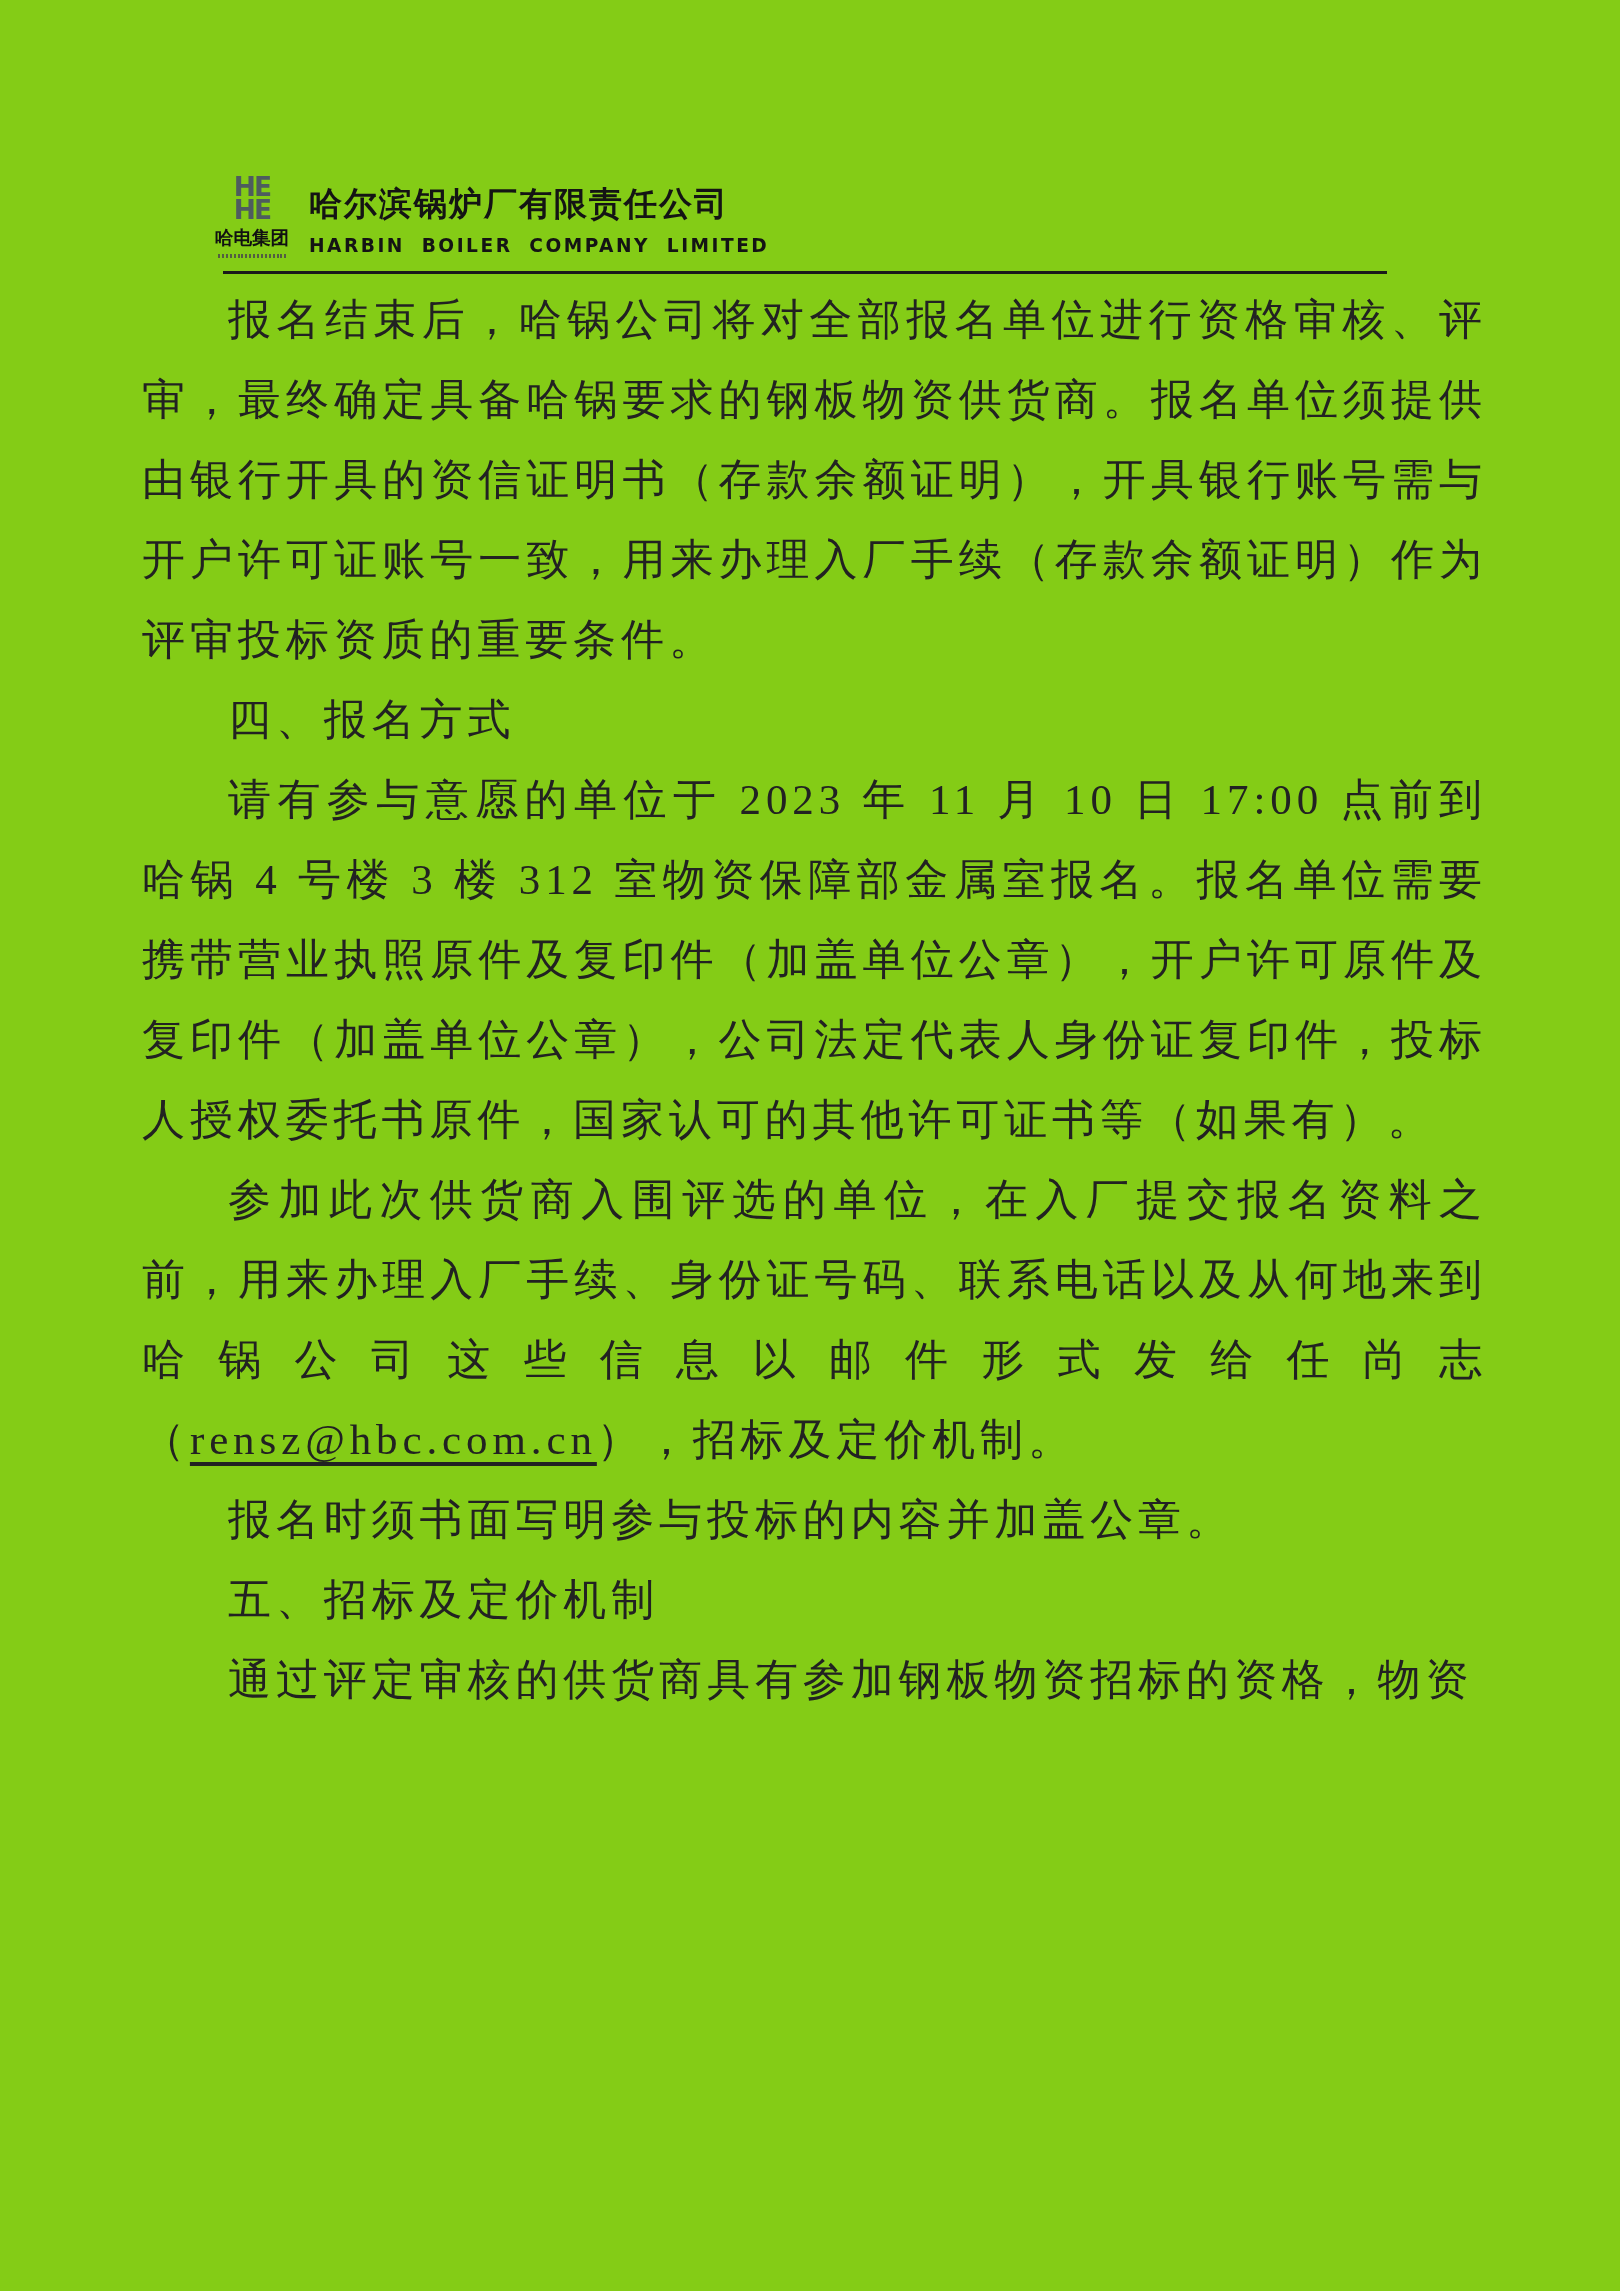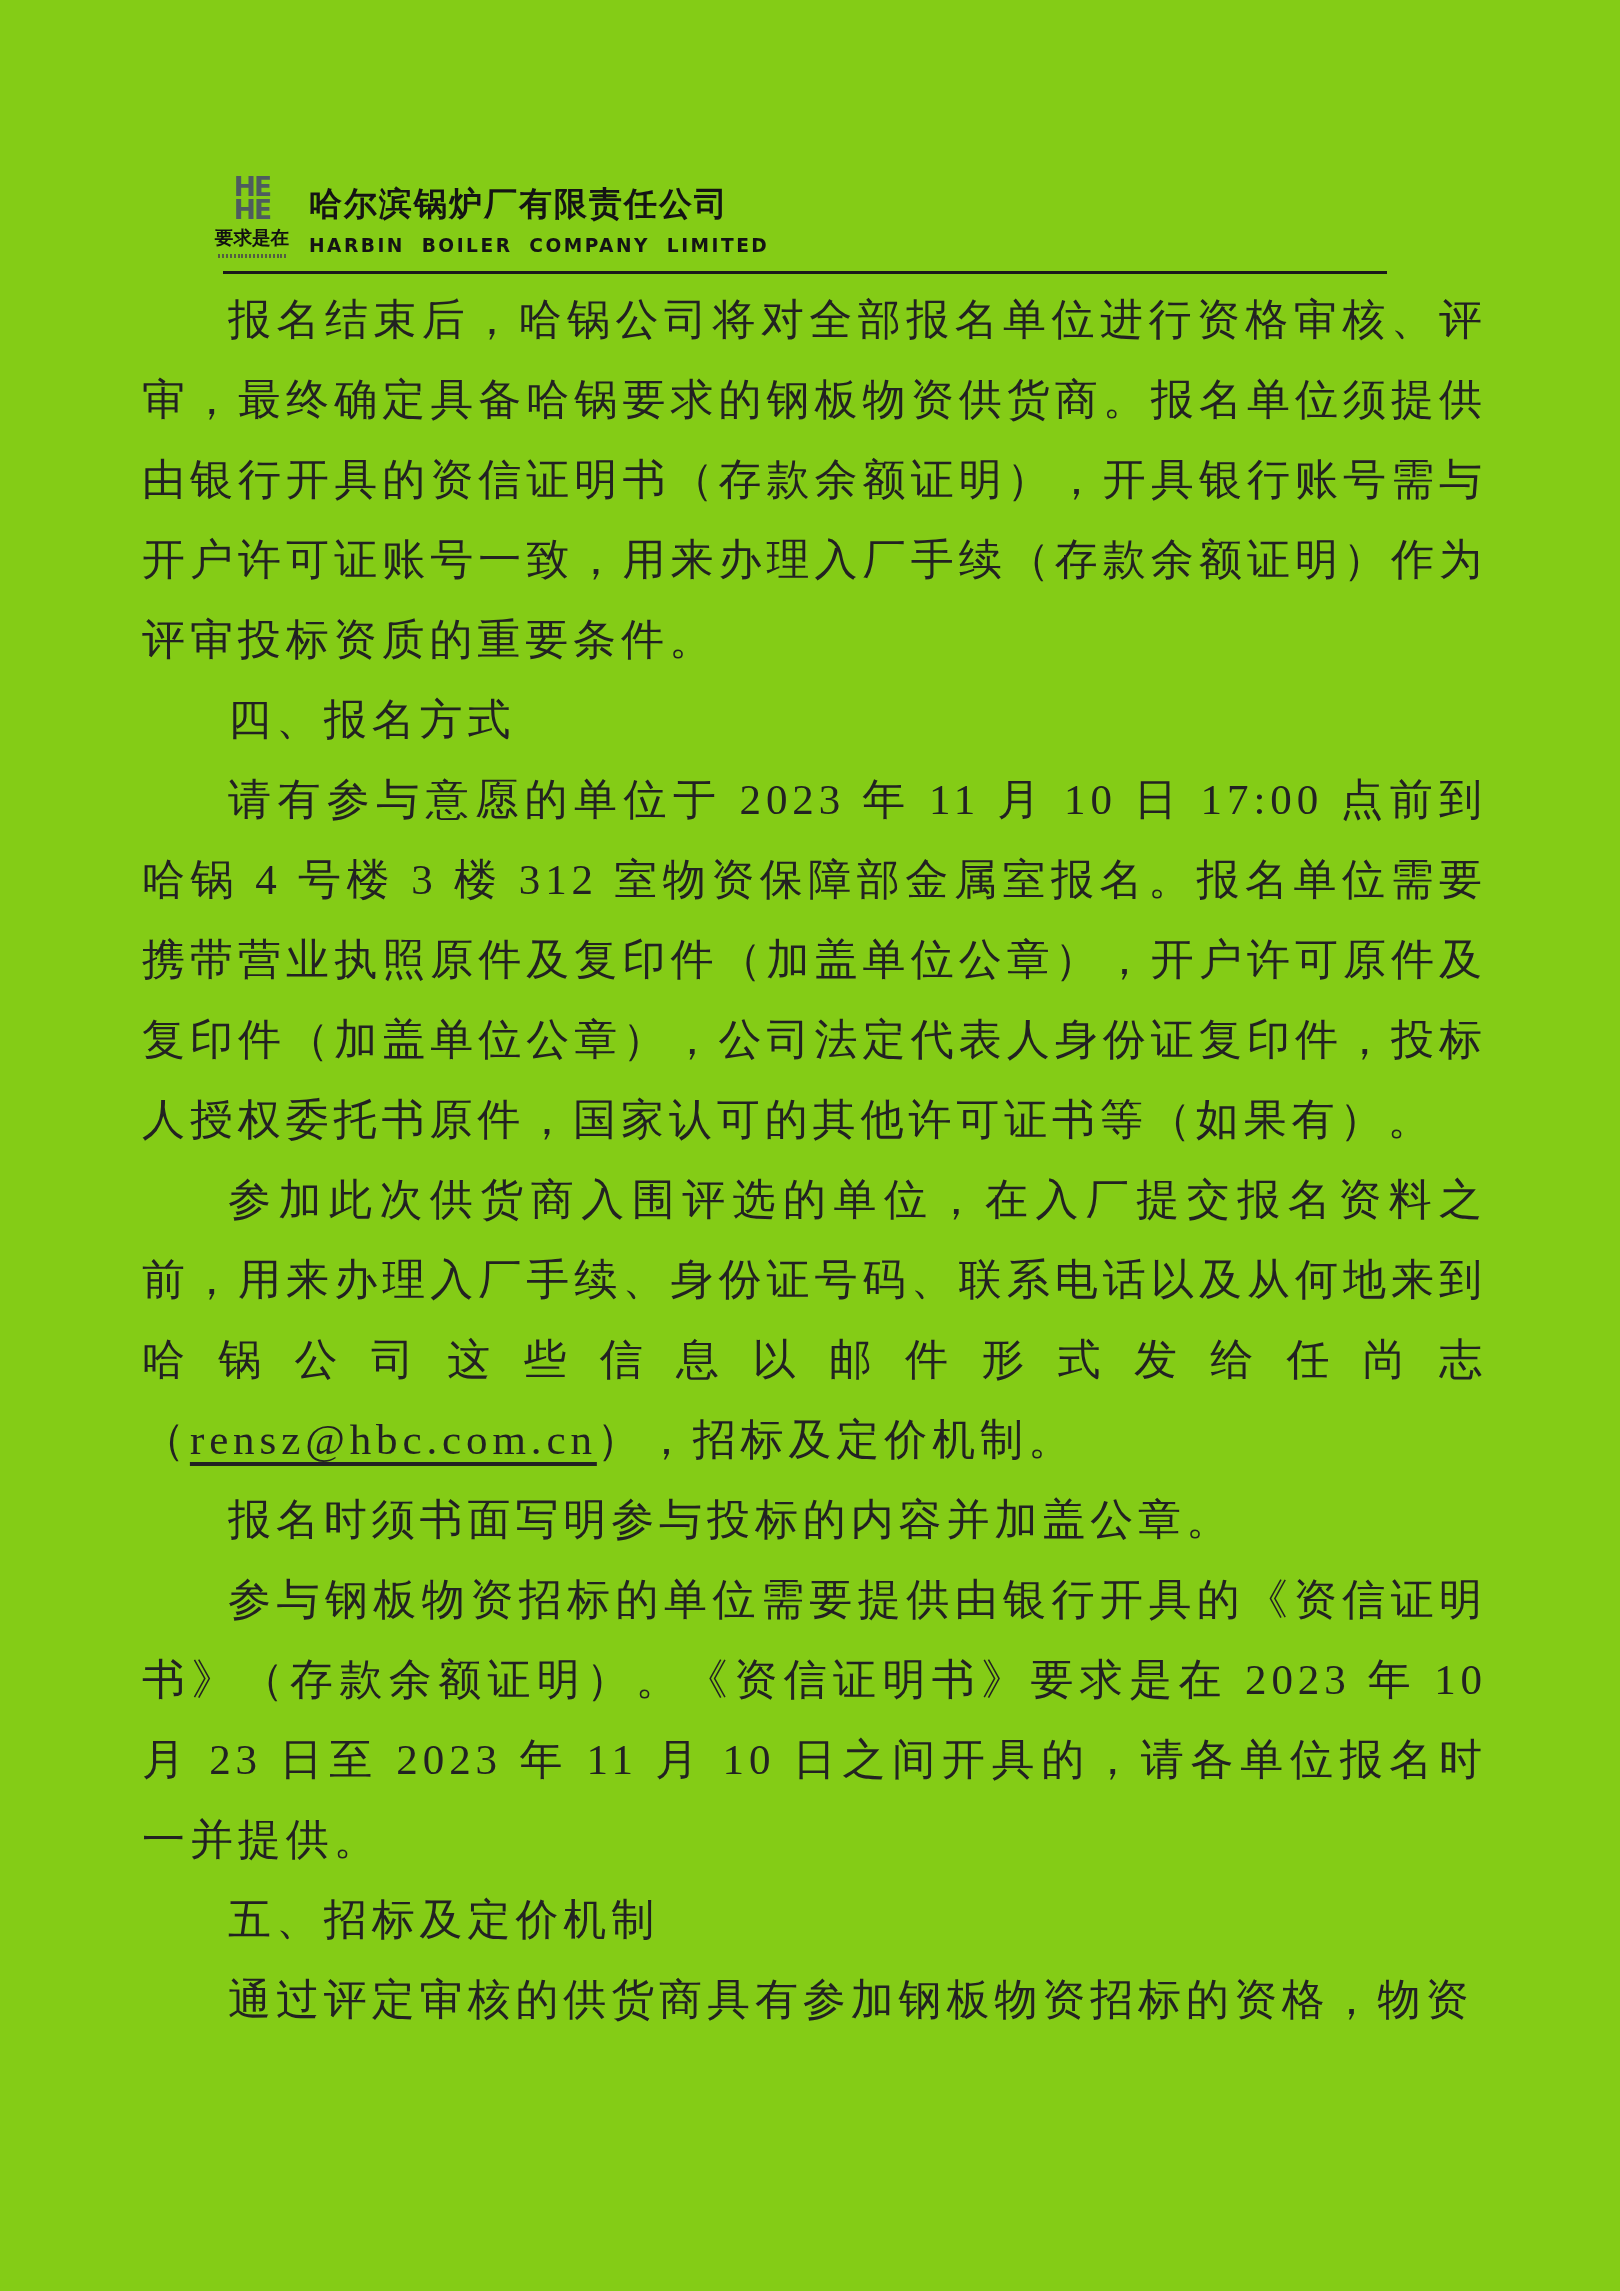--- a/index.html
+++ b/index.html
@@ -112,21 +112,21 @@
 </head>
 <body>
 
 <div class="page">
 
   <div class="logo-block">
     <div class="logo-mark">
       <div>HE</div>
       <div>HE</div>
     </div>
-    <div class="logo-group-name">要求是在</div>
+    <div class="logo-group-name">哈电集团</div>
     <div class="logo-fineprint"></div>
   </div>
 
   <div class="company-names">
     <div class="company-cn">哈尔滨锅炉厂有限责任公司</div>
     <div class="company-en">HARBIN BOILER COMPANY LIMITED</div>
   </div>
 
   <div class="header-rule"></div>
 
@@ -135,21 +135,20 @@
     <p>报名结束后，哈锅公司将对全部报名单位进行资格审核、评审，最终确定具备哈锅要求的钢板物资供货商。报名单位须提供由银行开具的资信证明书（存款余额证明），开具银行账号需与开户许可证账号一致，用来办理入厂手续（存款余额证明）作为评审投标资质的重要条件。</p>
 
     <p class="section-heading">四、报名方式</p>
 
     <p>请有参与意愿的单位于 2023 年 11 月 10 日 17:00 点前到哈锅 4 号楼 3 楼 312 室物资保障部金属室报名。报名单位需要携带营业执照原件及复印件（加盖单位公章），开户许可原件及复印件（加盖单位公章），公司法定代表人身份证复印件，投标人授权委托书原件，国家认可的其他许可证书等（如果有）。</p>
 
     <p><span>参加此次供货商入围评选的单位，在入厂提交报名资料之前，用来办理入厂手续、身份证号码、联系电话以及从何地来到哈锅公司这些信息以邮件形式发给任尚志（</span><span class="email-link">rensz@hbc.com.cn</span><span>），招标及定价机制。</span></p>
 
     <p>报名时须书面写明参与投标的内容并加盖公章。</p>
 
-    <p>参与钢板物资招标的单位需要提供由银行开具的《资信证明书》（存款余额证明）。《资信证明书》要求是在 2023 年 10 月 23 日至 2023 年 11 月 10 日之间开具的，请各单位报名时一并提供。</p>
 
     <p class="section-heading">五、招标及定价机制</p>
 
     <p>通过评定审核的供货商具有参加钢板物资招标的资格，物资</p>
 
   </div>
 
 </div>
 
 

